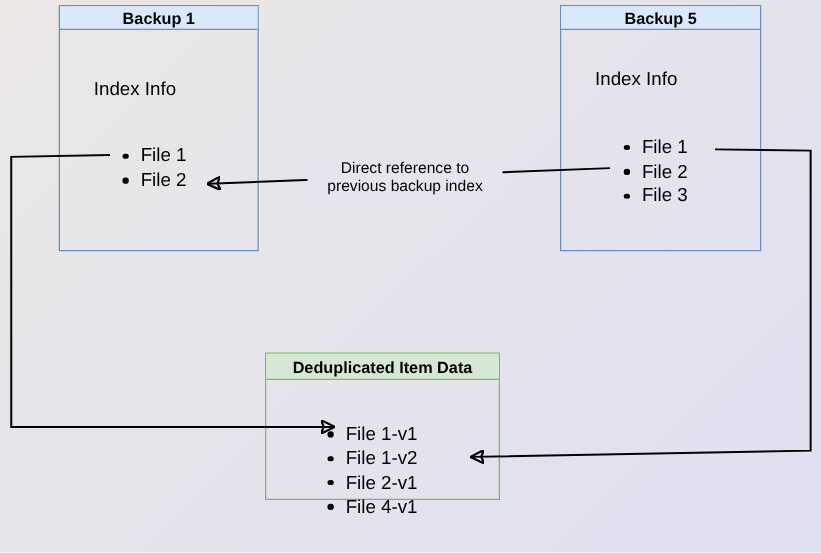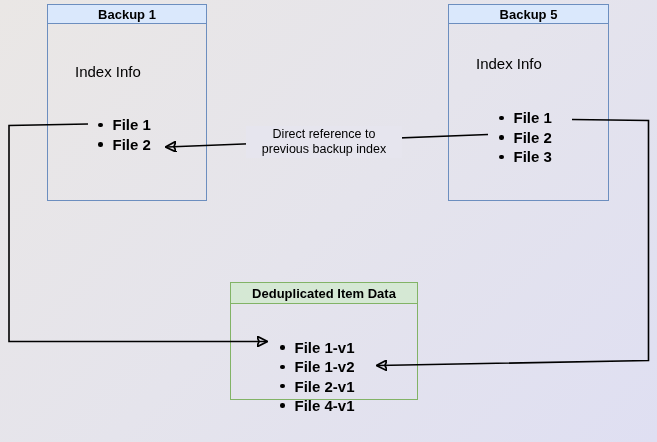--- a/index.html
+++ b/index.html
@@ -30,21 +30,21 @@
     box-sizing: border-box;
     border-bottom: 1.5px solid;
   }
   .node.blue  .hdr { background: #dae8fc; border-color: #6c8ebf; height: 19px; }
   .node.green .hdr { background: #d5e8d4; border-color: #82b366; height: 21px; }
   .subtitle {
     position: absolute;
     font-size: 15px;
     white-space: nowrap;
   }
-  .list { position: absolute; font-weight: bold; }
+  .list { position: absolute; }
   .li {
     display: flex;
     align-items: center;
     height: 19.5px;
     font-size: 15px;
     white-space: nowrap;
   }
   .node.green .li { height: 19.25px; }
   .dot {
     width: 4.5px;
@@ -110,21 +110,21 @@
         <span class="dot"></span>
         <span>File 2</span>
       </div>
       <div class="li">
         <span class="dot"></span>
         <span>File 3</span>
       </div>
     </div>
   </div>
 
-  <div class="node green" style="left:230px; top:282px; width:188px; height:118px;">
+  <div class="node green" style="left:212px; top:282px; width:188px; height:118px;">
     <div class="hdr">Deduplicated Item Data</div>
     <div class="list" style="left:49px; top:55px;">
       <div class="li">
         <span class="dot"></span>
         <span>File 1-v1</span>
       </div>
       <div class="li">
         <span class="dot"></span>
         <span>File 1-v2</span>
       </div>

